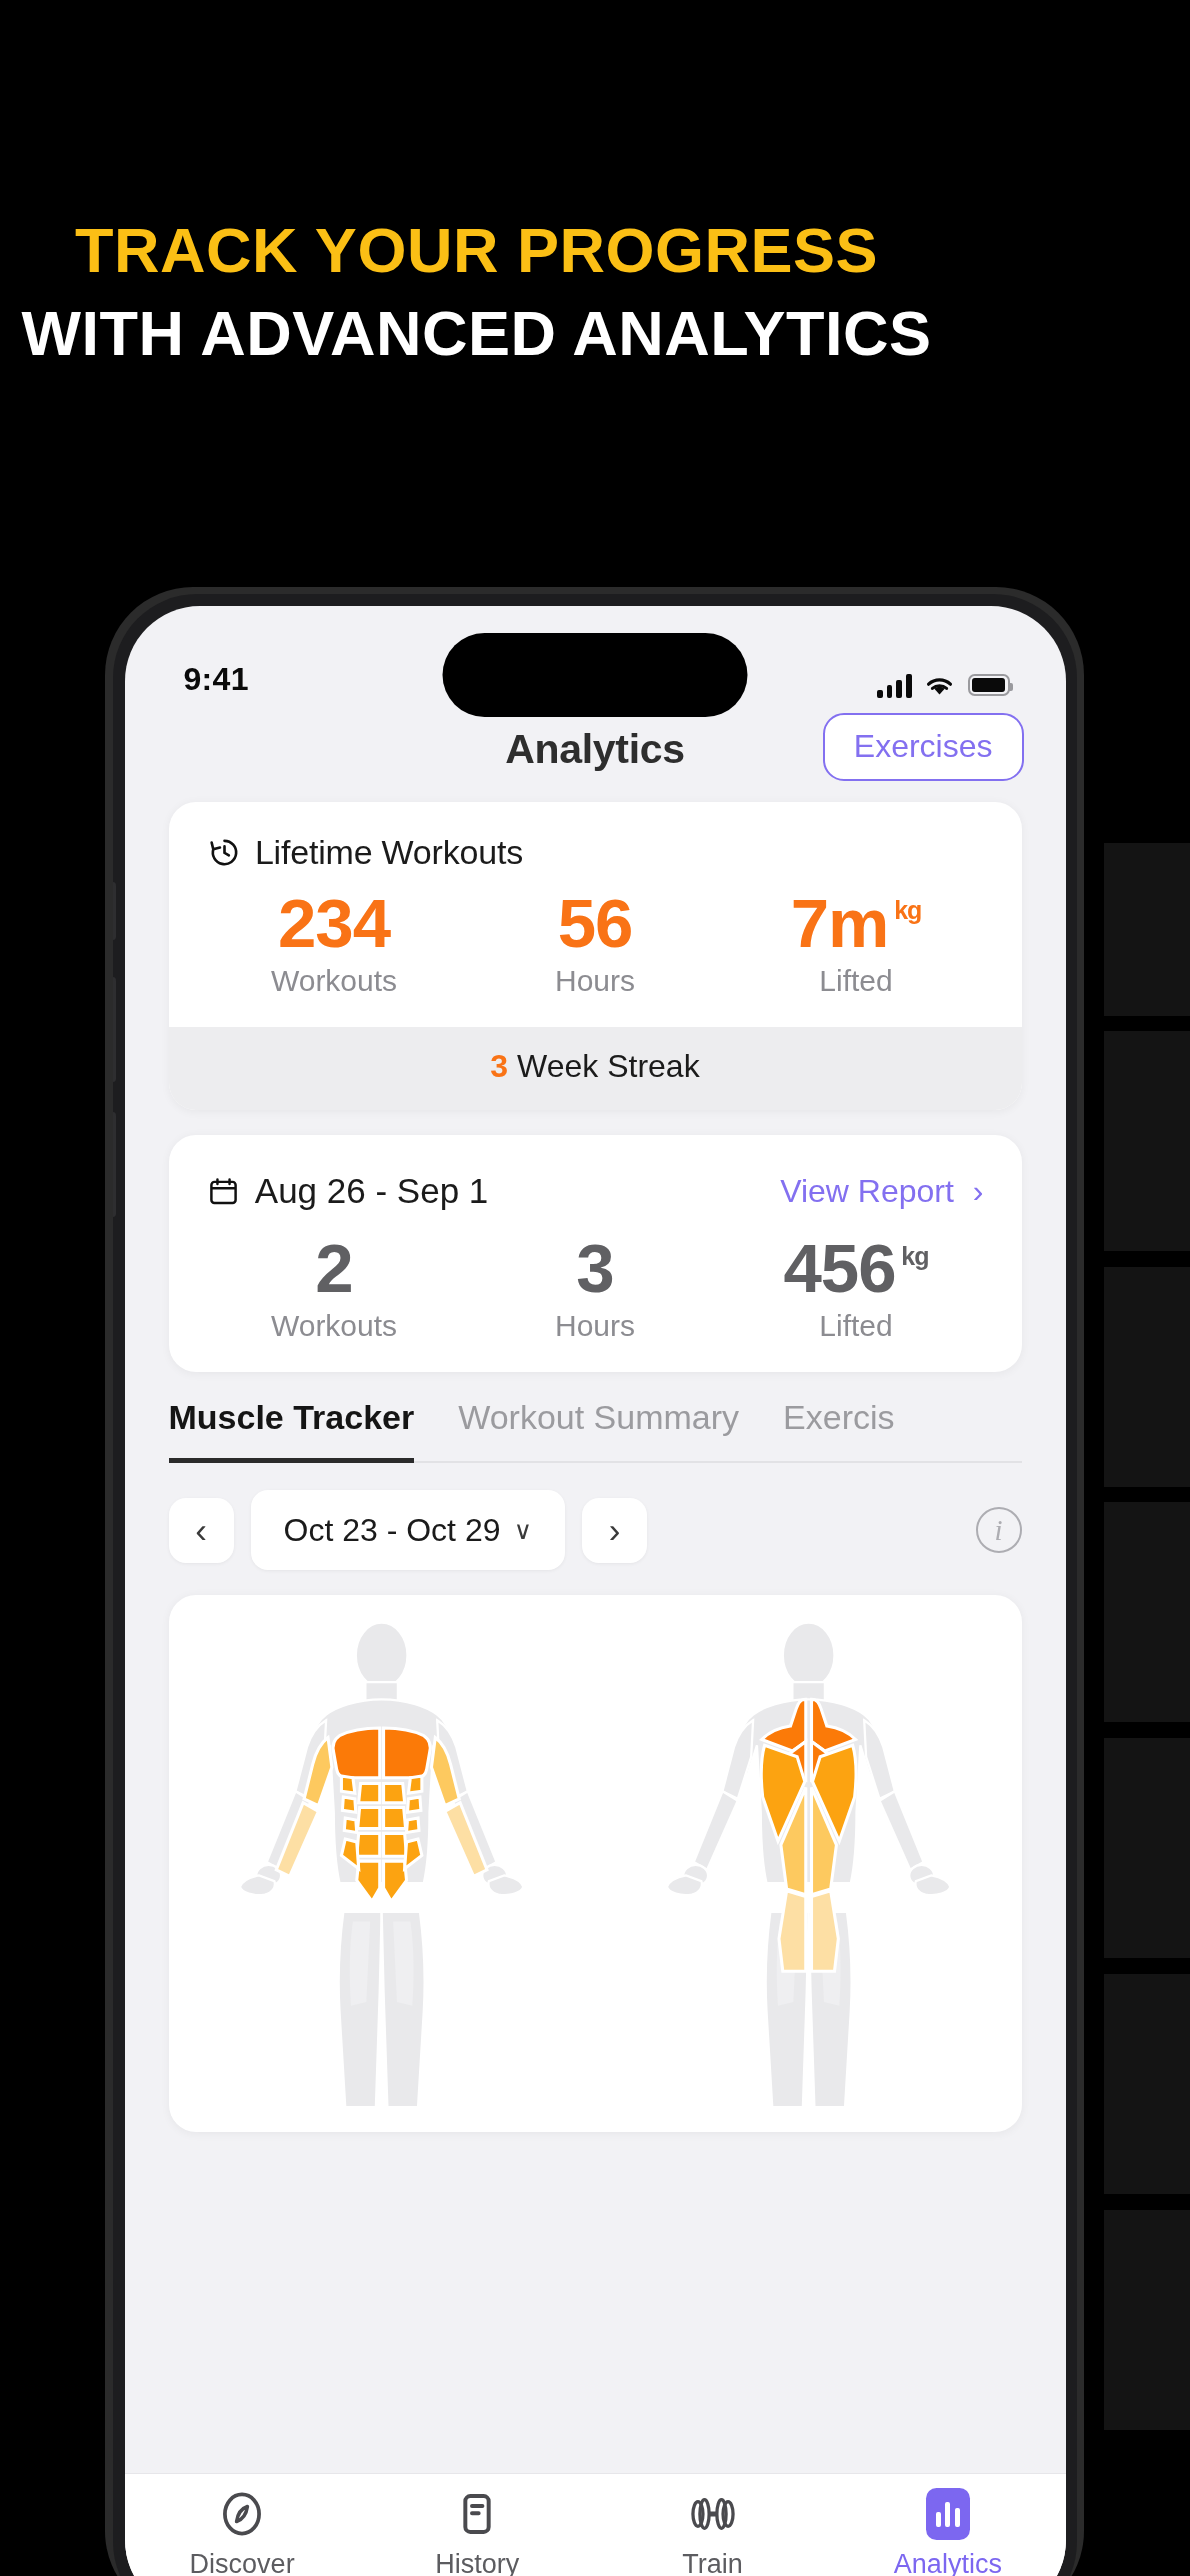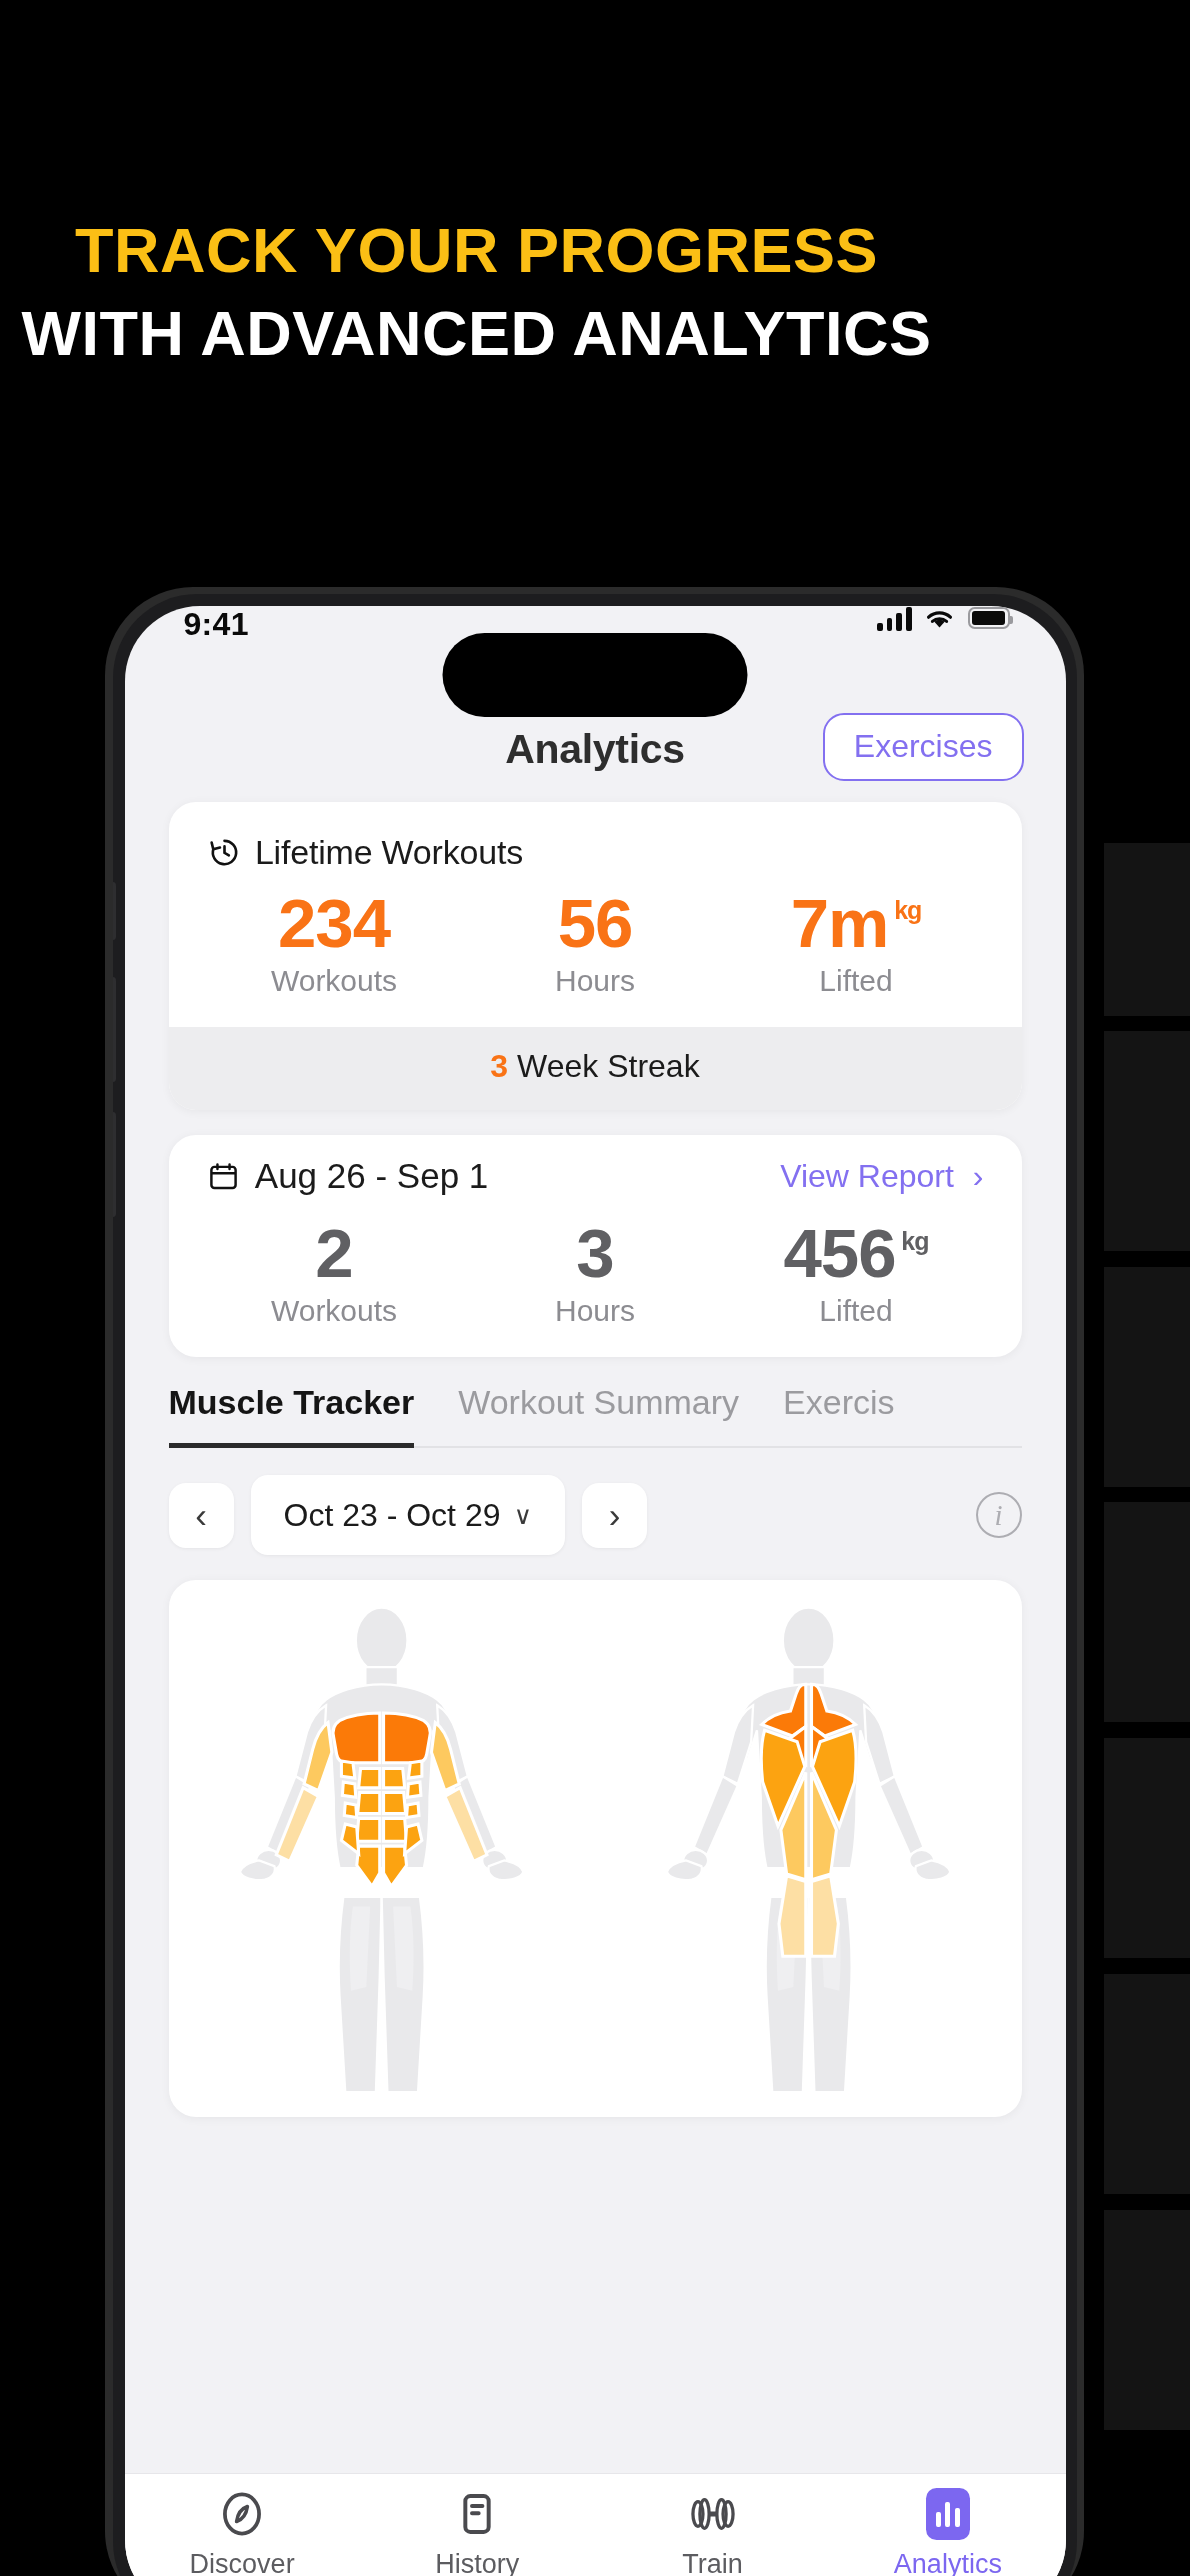--- a/index.html
+++ b/index.html
@@ -49,21 +49,21 @@
     border-radius:75px;
     background:#f2f2f5;
     overflow:hidden;
   }
   
   .side-btn { position:absolute; background:#2e2e30; border-radius:3.8px; }
 
   
   .statusbar {
     position:relative; height:92px;
-    display:flex; align-items:flex-start;
+    display:flex; align-items:flex-end;
     padding:0 56px 0 59px;
   }
   .sb-time { font-size:32px; font-weight:600; color:#0a0a0a; letter-spacing:0.3px; }
   .sb-right { margin-left:auto; display:flex; align-items:center; gap:12.5px; }
   .dyn-island {
     position:absolute; left:50%; transform:translateX(-50%); top:27px;
     width:305px; height:84px; background:#000; border-radius:46px;
   }
 
   .bars { display:flex; align-items:flex-end; gap:3.8px; height:25px; }
@@ -114,21 +114,21 @@
   .grey  .val { color:#606063; }
   .grey  .val sup { color:#606063; }
 
   .streak {
     background:#ededef; text-align:center;
     padding:21px 0 25px; font-size:32px; color:#1b1b1b;
   }
   .streak b { color:#F97316; font-weight:700; }
 
   .week-head {
-    display:flex; align-items:center; padding:21px 38px 0;
+    display:flex; align-items:center; padding:36px 38px 0;
   }
   .week-head .range { display:flex; align-items:center; gap:15.3px;
     font-size:35px; font-weight:500; color:#1b1b1b; }
   .view-report { margin-left:auto; display:flex; align-items:center; gap:19px;
     color:#8370f0; font-size:32px; }
 
   
   .tabs { display:flex; gap:44px; margin-top:26px; padding:0 44px; position:relative;
           overflow:hidden; }
   .tab { font-size:34px; color:#9b9b9f; padding-bottom:21px; white-space:nowrap; }

